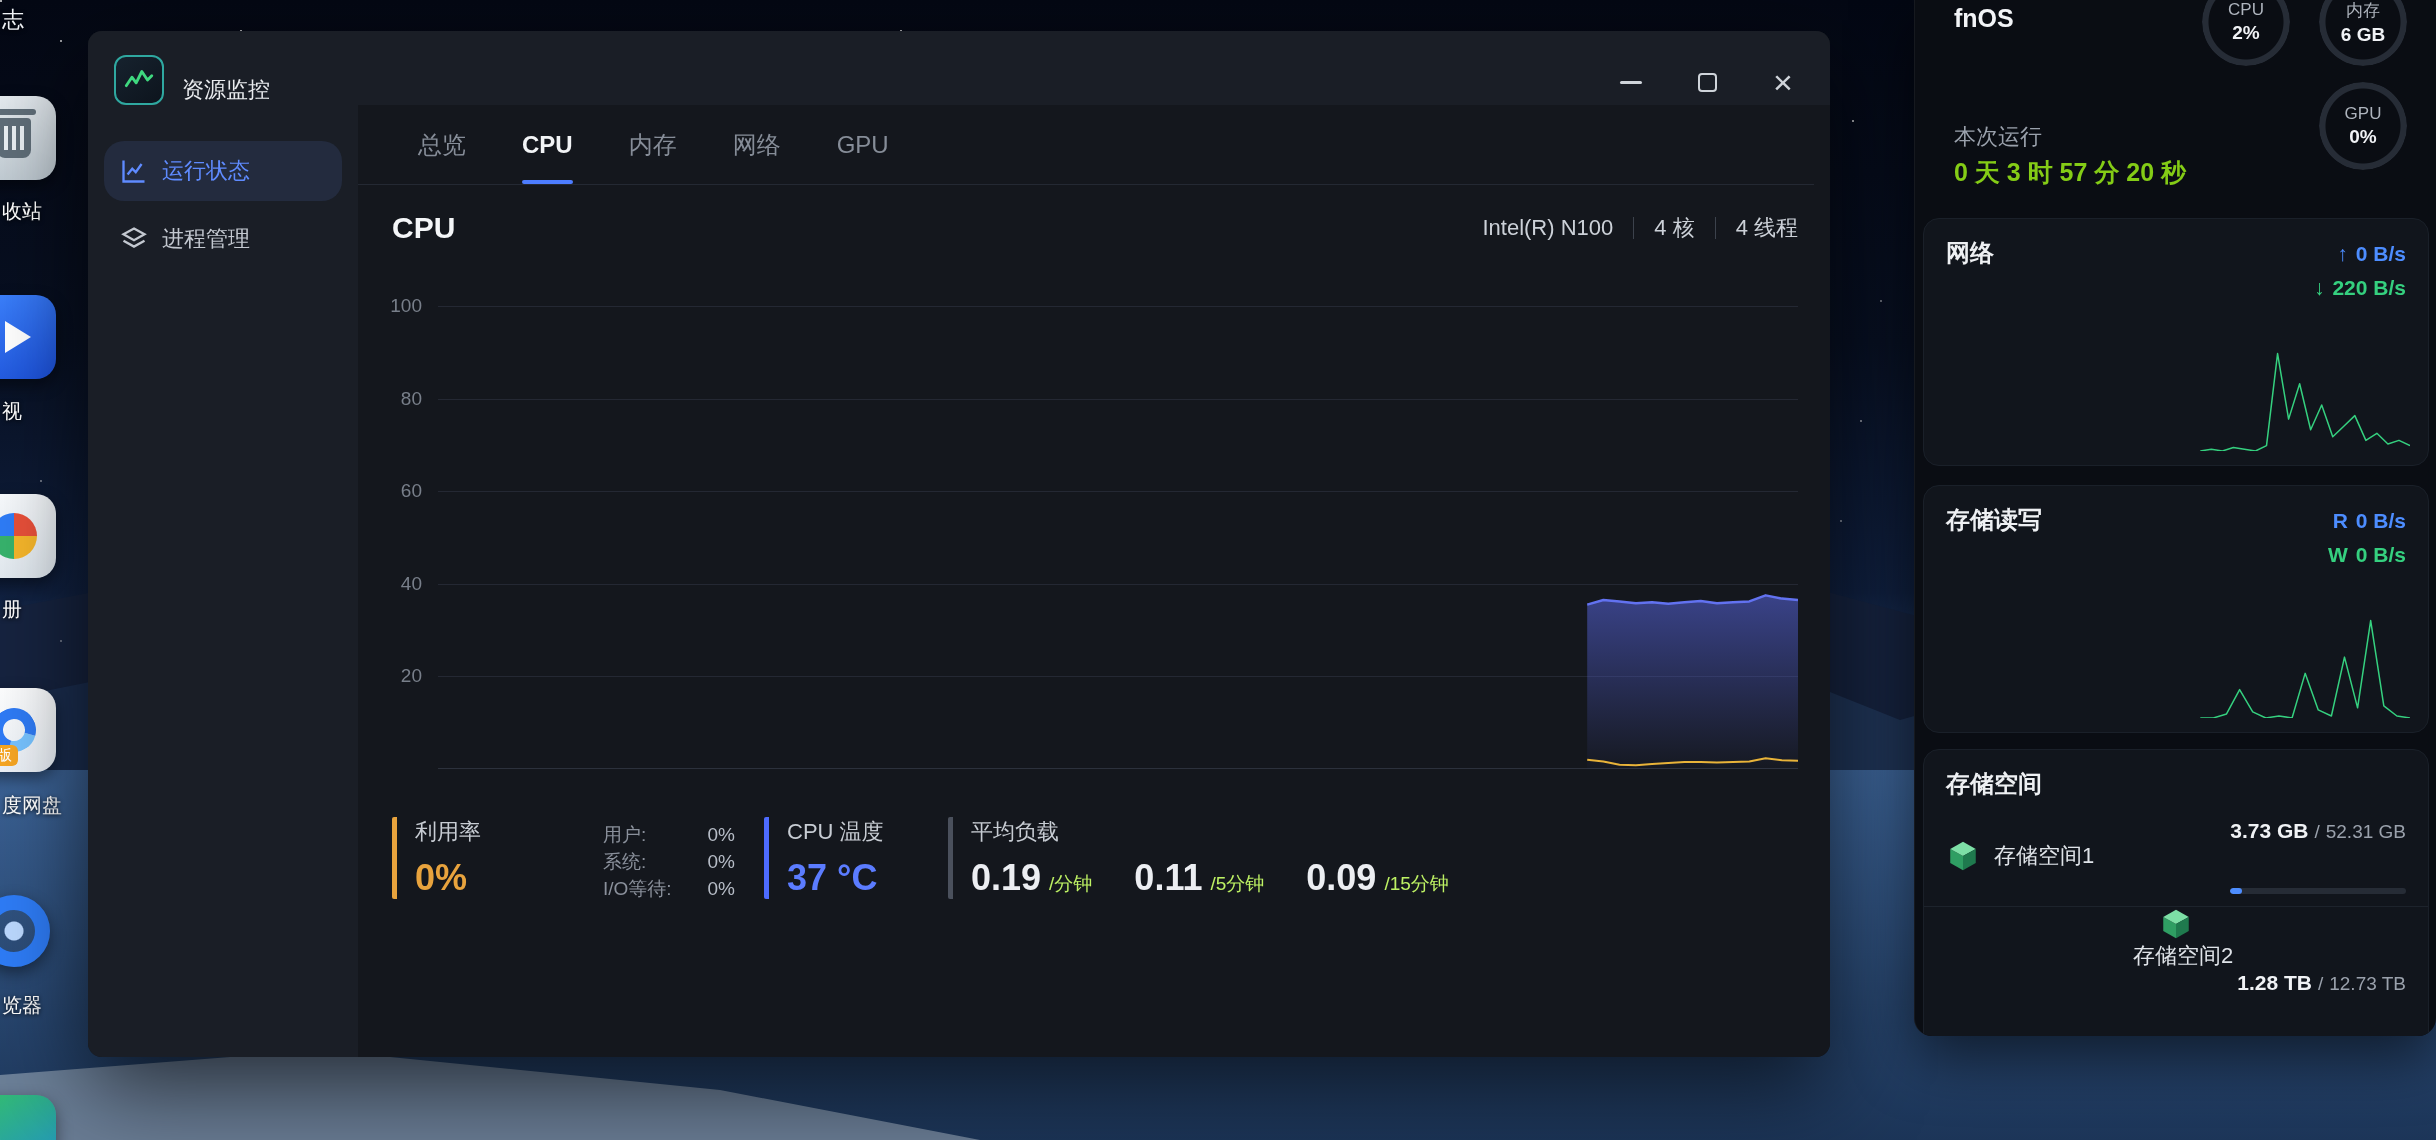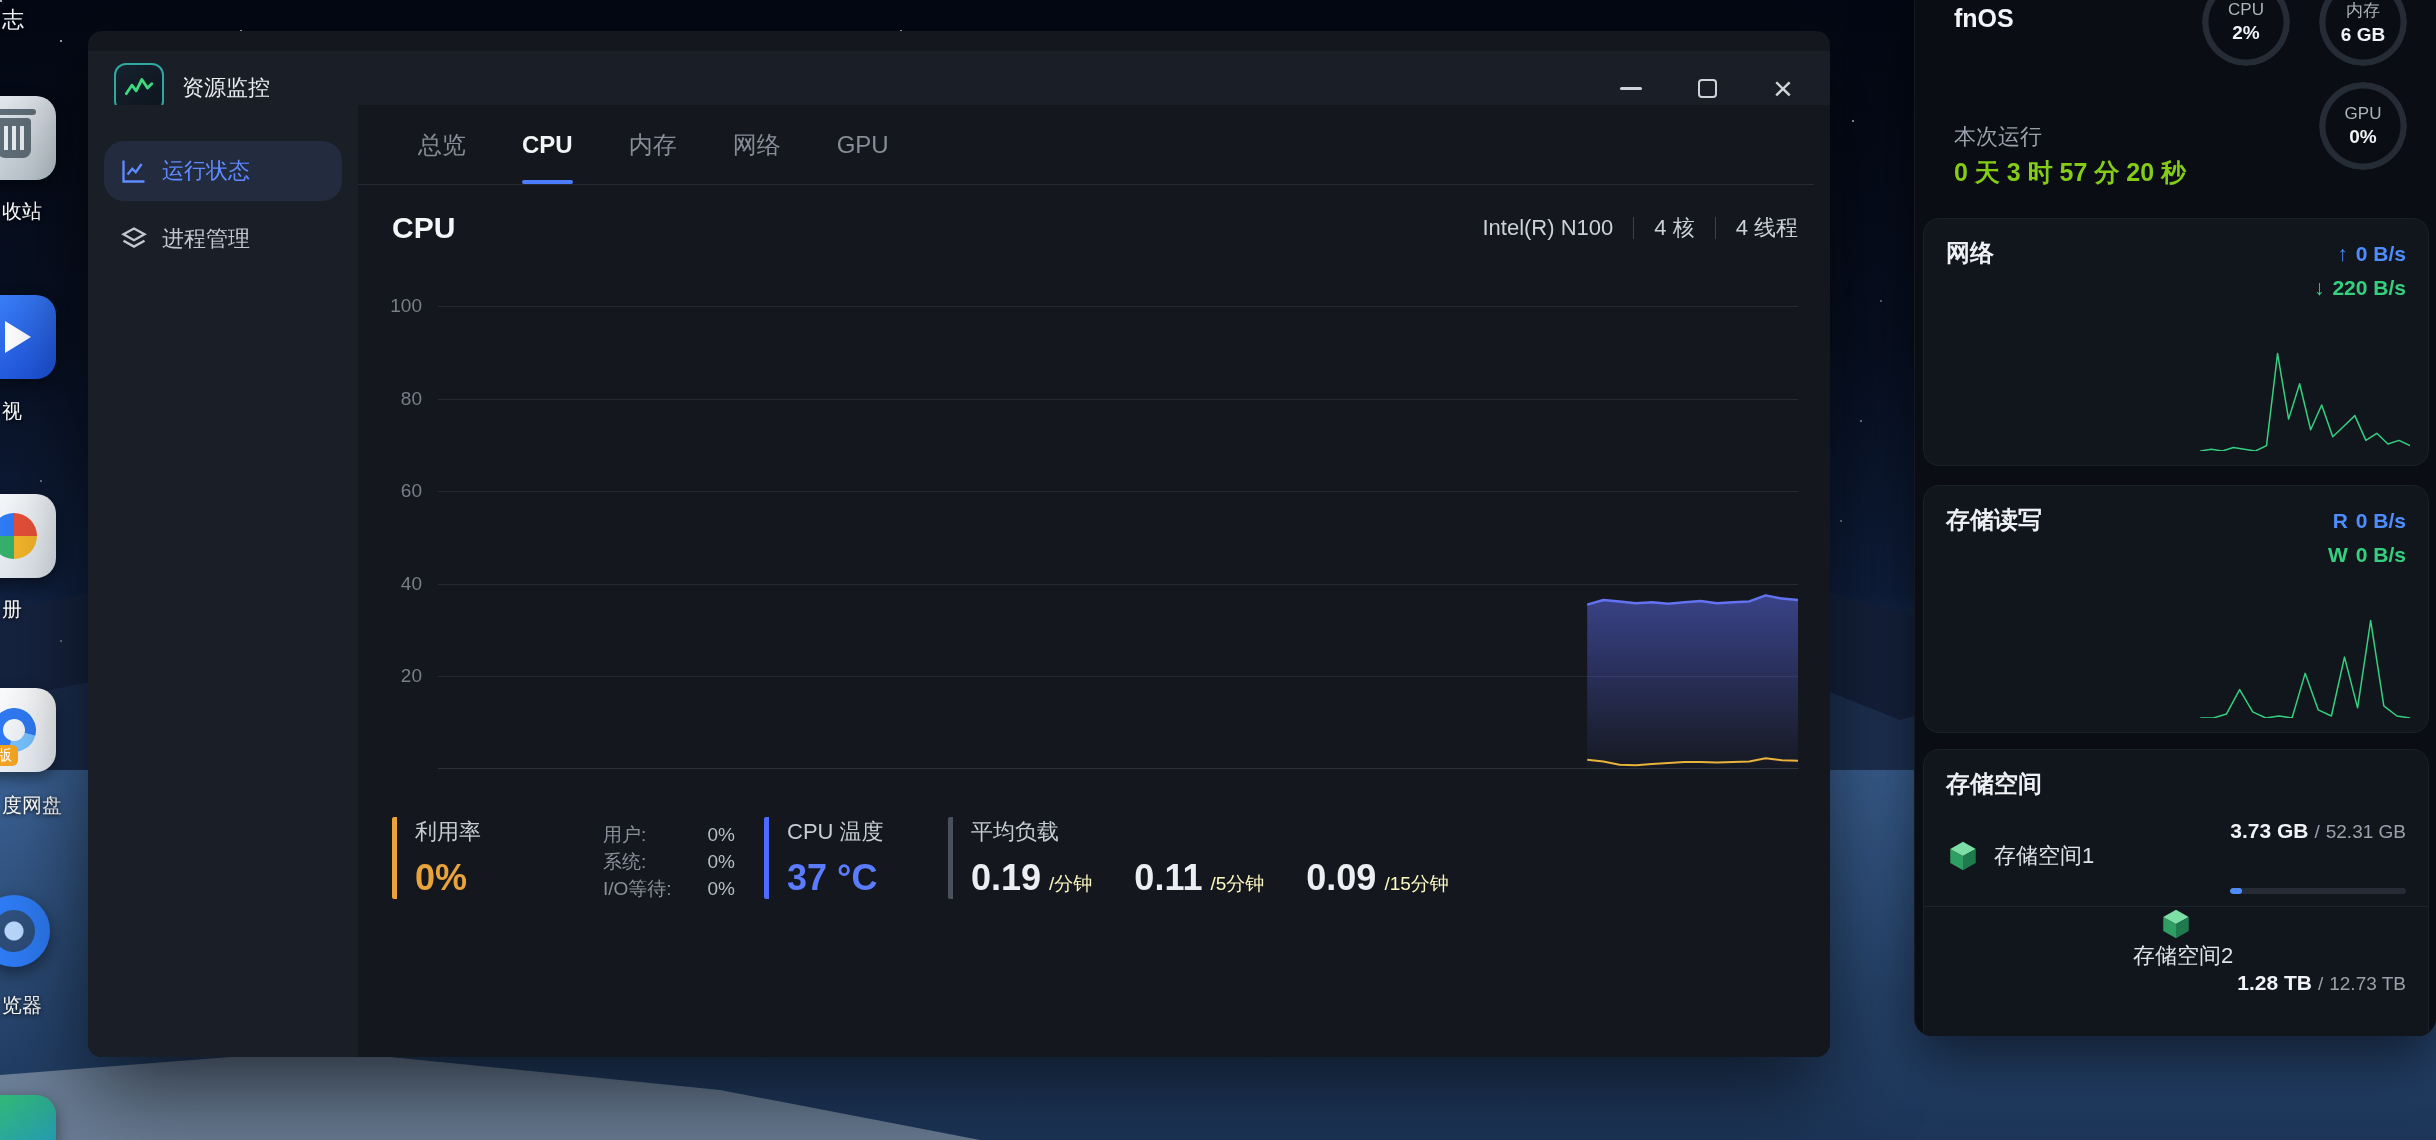--- a/index.html
+++ b/index.html
@@ -39,21 +39,21 @@
   .ic-baidu { background:linear-gradient(160deg,#ffffff,#e8eef5); display:flex; align-items:center; justify-content:center; position:relative; }
   .baidu-ring { width:44px; height:44px; border-radius:50%; border:11px solid #2f7bf5; border-bottom-color:#77c3ff; transform:rotate(-30deg); }
   .badge { position:absolute; left:4px; bottom:6px; background:#f6a623; color:#fff; font-size:15px; padding:1px 6px; border-radius:6px; }
   .ic-browser { background:transparent; box-shadow:none; display:flex; align-items:center; justify-content:center; }
   .browser-ring { width:72px; height:72px; border-radius:50%; border:15px solid #2e7cf6; background:radial-gradient(circle,#bcd9ff 0 30%,transparent 34%); box-shadow:0 6px 16px rgba(0,0,0,.45); }
   .ic-partial { background:linear-gradient(150deg,#35c06a,#1f8fd0); }
 
   
   .window { position:absolute; left:88px; top:31px; width:1742px; height:1026px; background:#14171d;
     border-radius:14px; box-shadow:0 30px 90px rgba(0,0,0,.65); overflow:hidden; }
-  .titlebar { position:absolute; left:0; top:0; right:0; height:74px; background:#1a1e26; display:flex; align-items:center;margin-top:20px; }
+  .titlebar { position:absolute; left:0; top:0; right:0; height:74px; background:#1a1e26; display:flex; align-items:flex-end; }
   .app-icon { width:50px; height:50px; margin-left:26px; border-radius:12px; background:linear-gradient(140deg,#16222e,#0d141d);
     border:2px solid #2fa8a0; display:flex; align-items:center; justify-content:center; }
   .app-icon svg { width:34px; height:34px; }
   .win-title { margin-left:18px; color:#e9ebee; font-size:22px; font-weight:500; }
   .controls { margin-left:auto; display:flex; align-items:center; gap:30px; padding-right:24px; }
   .wbtn { width:46px; height:46px; display:flex; align-items:center; justify-content:center; cursor:pointer; }
   .glyph-min { width:22px; height:3px; background:#cfd4da; border-radius:2px; }
   .glyph-max { width:19px; height:19px; border:2.5px solid #cfd4da; border-radius:4px; }
   .glyph-close { color:#cfd4da; font-size:34px; line-height:1; }
 
@@ -87,21 +87,21 @@
   .blabel { color:#c7ccd3; font-size:22px; }
   .bvalue { font-size:36px; font-weight:700; margin-top:10px; }
   .b-util { border-color:#e8a33d; } .b-util .bvalue { color:#e8a33d; }
   .b-temp { border-color:#4d6bff; } .b-temp .bvalue { color:#5b7cff; }
   .b-load { border-color:#4a505c; }
   .mini { left:211px; top:4px; width:132px; font-size:19px; }
   .mini .mrow { display:flex; justify-content:space-between; line-height:27px; }
   .mini .ml { color:#8a909b; } .mini .mv { color:#b6bcc6; }
   .loads { display:flex; gap:42px; margin-top:10px; align-items:baseline; }
   .load-group b { color:#eceef2; font-size:36px; font-weight:700; }
-  .load-group span { color:#fef9c3; font-size:19px; margin-left:8px; }
+  .load-group span { color:#bef264; font-size:19px; margin-left:8px; }
 
   
   .panel { position:absolute; left:1914px; top:0; width:522px; height:1036px; background:#0a0d13;
     border-radius:0 0 18px 18px; border-left:1px solid rgba(255,255,255,.05); overflow:hidden;
     box-shadow:0 20px 60px rgba(0,0,0,.6); }
   .fnos-title { position:absolute; left:39px; top:4px; color:#f2f4f7; font-size:25px; font-weight:700; }
   .gauge { position:absolute; width:88px; height:88px; }
   .ring { position:absolute; inset:0; border-radius:50%;
     background:conic-gradient(var(--accent,#4d8dff) calc(var(--p,0)*1%), #262c36 0);
     -webkit-mask:radial-gradient(farthest-side,transparent calc(100% - 7px),#000 calc(100% - 6px));

